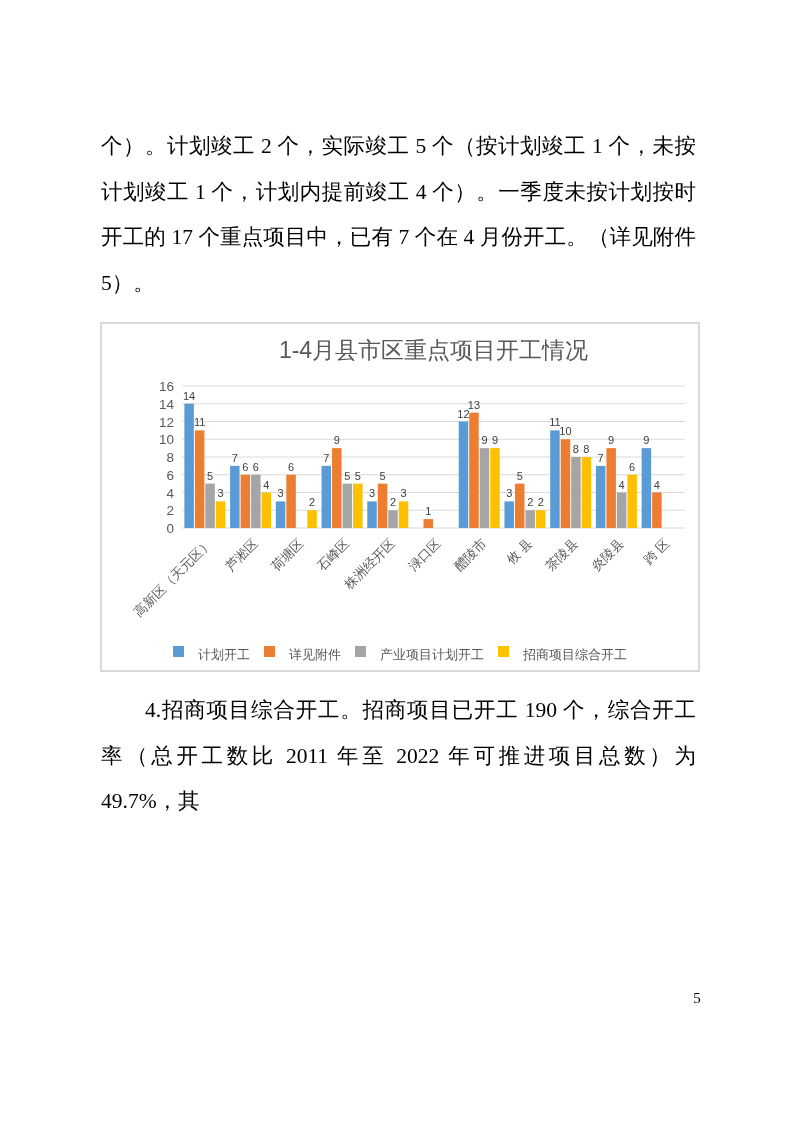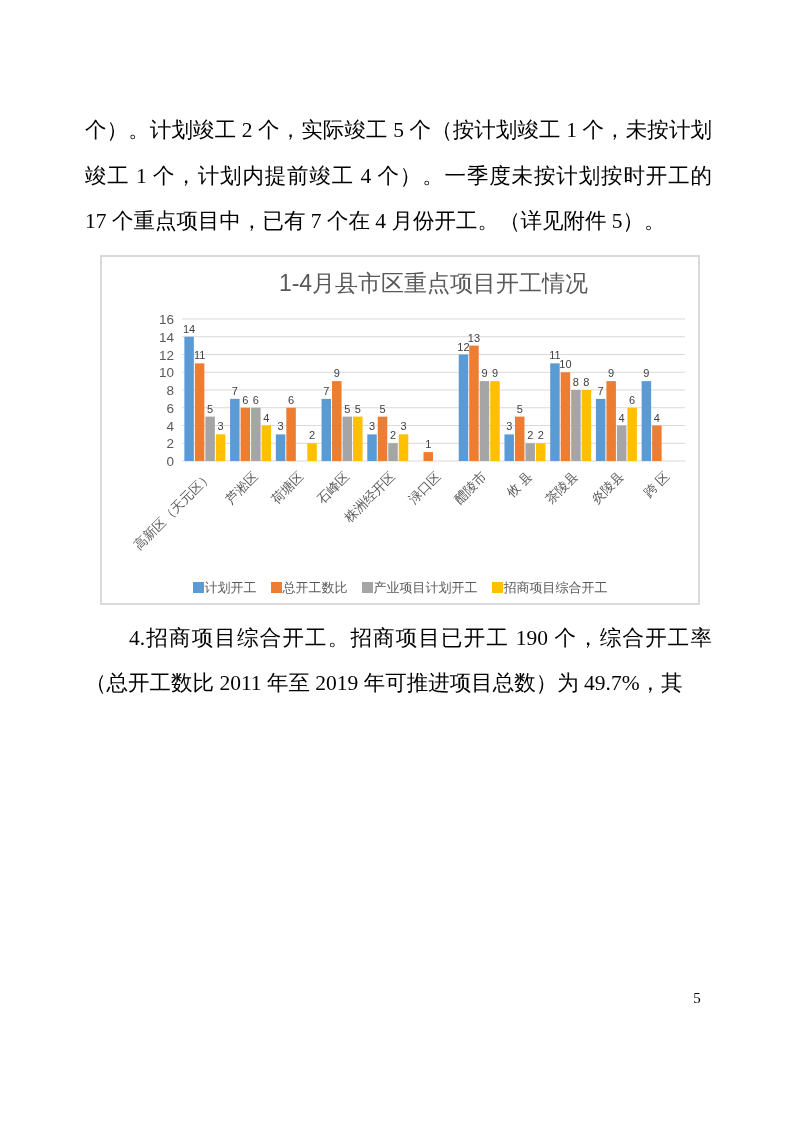--- a/index.html
+++ b/index.html
@@ -2,35 +2,35 @@
 <html><head>
 <meta charset="utf-8">
 <style>
   html,body{margin:0;padding:0;background:#ffffff;}
   body{
     width:793px;height:1122px;position:relative;overflow:hidden;
     font-family:"Liberation Serif","DejaVu Serif",serif;color:#000;
   }
   .content{position:absolute;left:85px;top:108px;width:627px;}
   p.body-text{
-    margin:0;font-size:21.5px;line-height:45.5px;text-align:justify;
+    margin:16px;font-size:21.5px;line-height:45.5px;text-align:justify;
     font-family:"Liberation Serif","DejaVu Serif",serif;color:#000;
   }
   p.body-text.indent{text-indent:2.05em;}
   .chart-box{
     box-sizing:border-box;margin:10px 0 11px 15px;width:600px;height:350px;
     border:2px solid #d9d9d9;background:#ffffff;
     font-family:"Liberation Sans","DejaVu Sans",sans-serif;
   }
   .chart-box svg{display:block;}
   .chart-legend{
     height:30px;display:flex;align-items:center;justify-content:center;gap:14px;
     font-size:13px;color:#595959;
   }
-  .chart-legend .legend-item{display:flex;align-items:center;gap:1px;}
+  .chart-legend .legend-item{display:flex;align-items:flex-start;gap:14px;}
   .chart-legend .sw{width:11px;height:11px;display:inline-block;}
   .page-num{
     position:absolute;left:682px;top:990px;width:30px;text-align:center;
     font-size:15px;color:#000;font-family:"Liberation Serif","DejaVu Serif",serif;
   }
 </style>
 </head>
 <body>
 
 <div class="content">
@@ -146,32 +146,32 @@
         <text x="522.4090909090909" y="220" text-anchor="end" font-size="13" fill="#595959" transform="rotate(-45 522.4090909090909 220)">炎陵县</text>
         <text x="568.1363636363636" y="220" text-anchor="end" font-size="13" fill="#595959" transform="rotate(-45 568.1363636363636 220)">跨 区</text>
       </svg>
     <div class="chart-legend" id="chart-legend">
         <div class="legend-item">
           <span class="sw" style="background: rgb(91, 155, 213);"></span>
           <span>计划开工</span>
         </div>
         <div class="legend-item">
           <span class="sw" style="background: rgb(237, 125, 49);"></span>
-          <span>总开工数比</span>
+          <span>详见附件</span>
         </div>
         <div class="legend-item">
           <span class="sw" style="background: rgb(165, 165, 165);"></span>
           <span>产业项目计划开工</span>
         </div>
         <div class="legend-item">
           <span class="sw" style="background: rgb(255, 192, 0);"></span>
           <span>招商项目综合开工</span>
         </div>
       </div>
   </div>
 
 
 
-  <p class="body-text indent">4.招商项目综合开工。招商项目已开工 190 个，综合开工率（总开工数比 2011 年至 2019 年可推进项目总数）为 49.7%，其</p>
+  <p class="body-text indent">4.招商项目综合开工。招商项目已开工 190 个，综合开工率（总开工数比 2011 年至 2022 年可推进项目总数）为 49.7%，其</p>
 
 </div>
 
 <div class="page-num">5</div>
 
 </body></html>

